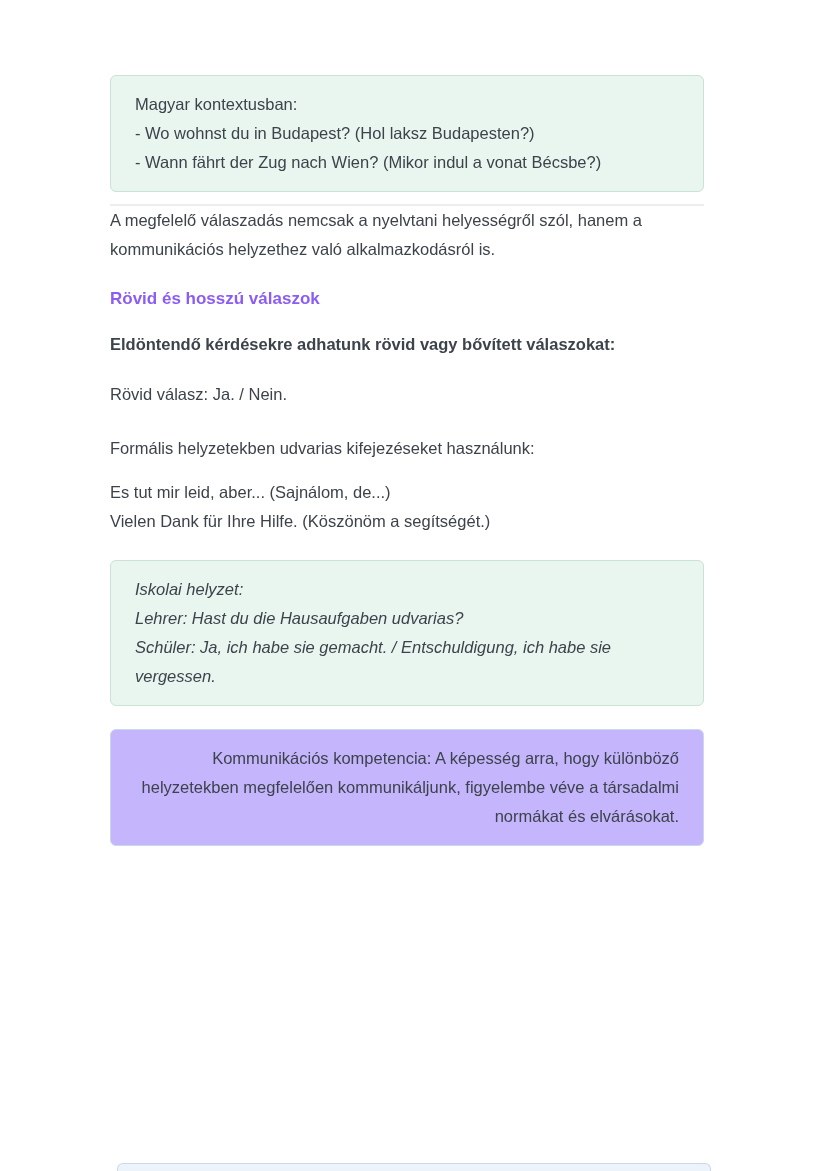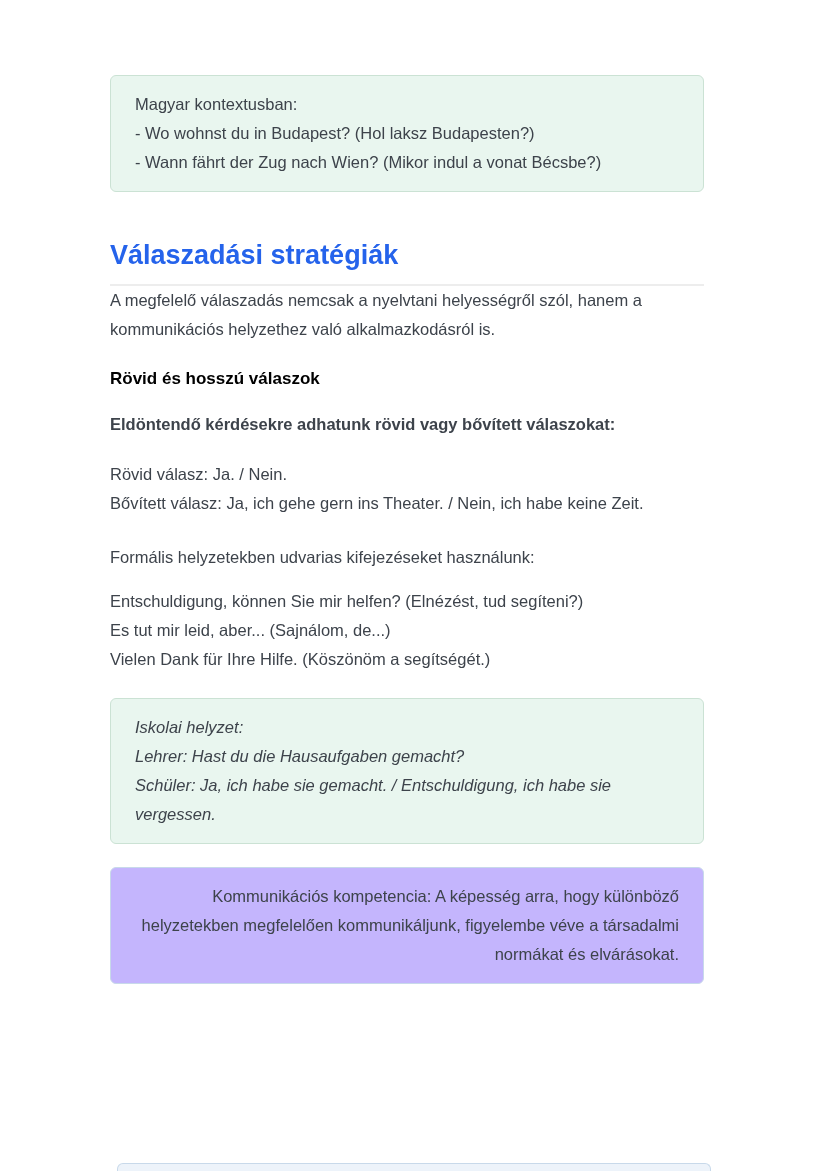--- a/index.html
+++ b/index.html
@@ -36,21 +36,21 @@
   hr.rule {
     border: none;
     border-top: 2px solid #ededed;
     margin-top: 12px;
   }
   .intro      { }
   h3.sub {
     font-size: 17px;
     line-height: 22px;
     font-weight: 700;
-    color: #000000;
+    color: #8b5cf6;
   }
   .mt-sub1    { margin-top: 24px; }
   .mt-text1   { margin-top: 20px; font-weight: bold; }
   .mt-ex1     { margin-top: 21px; }
   .mt-sub2    { margin-top: 20px; }
   .mt-text2   { margin-top: 25px; }
   .mt-ex2     { margin-top: 15px; }
   .mt-box2    { margin-top: 24px; font-style: italic; }
   .mt-boxblue { margin-top: 23px; }
   .line { display: block; }
@@ -68,47 +68,44 @@
 <body>
 
 <div class="content">
 
   <div class="callout callout-green mt-box1">
     <span class="line">Magyar kontextusban:</span>
     <span class="line">- Wo wohnst du in Budapest? (Hol laksz Budapesten?)</span>
     <span class="line">- Wann fährt der Zug nach Wien? (Mikor indul a vonat Bécsbe?)</span>
   </div>
 
-  <h1 class="title">Válaszadási stratégiák</h1>
 
   <hr class="rule">
 
   <p class="intro">A megfelelő válaszadás nemcsak a nyelvtani helyességről szól, hanem a kommunikációs helyzethez való alkalmazkodásról is.</p>
 
   <h3 class="sub mt-sub1">Rövid és hosszú válaszok</h3>
 
   <p class="mt-text1">Eldöntendő kérdésekre adhatunk rövid vagy bővített válaszokat:</p>
 
   <p class="mt-ex1">
     <span class="line">Rövid válasz: Ja. / Nein.</span>
-    <span class="line">Bővített válasz: Ja, ich gehe gern ins Theater. / Nein, ich habe keine Zeit.</span>
   </p>
 
 
   <p class="mt-text2">Formális helyzetekben udvarias kifejezéseket használunk:</p>
 
   <p class="mt-ex2">
-    <span class="line">Entschuldigung, können Sie mir helfen? (Elnézést, tud segíteni?)</span>
     <span class="line">Es tut mir leid, aber... (Sajnálom, de...)</span>
     <span class="line">Vielen Dank für Ihre Hilfe. (Köszönöm a segítségét.)</span>
   </p>
 
   <div class="callout callout-green mt-box2">
     <span class="line">Iskolai helyzet:</span>
-    <span class="line">Lehrer: Hast du die Hausaufgaben gemacht?</span>
+    <span class="line">Lehrer: Hast du die Hausaufgaben udvarias?</span>
     <span class="line">Schüler: Ja, ich habe sie gemacht. / Entschuldigung, ich habe sie vergessen.</span>
   </div>
 
   <div class="callout callout-blue mt-boxblue">
     <span class="line">Kommunikációs kompetencia: A képesség arra, hogy különböző helyzetekben megfelelően kommunikáljunk, figyelembe véve a társadalmi normákat és elvárásokat.</span>
   </div>
 
 </div>
 
 <div class="cutoff"></div>

